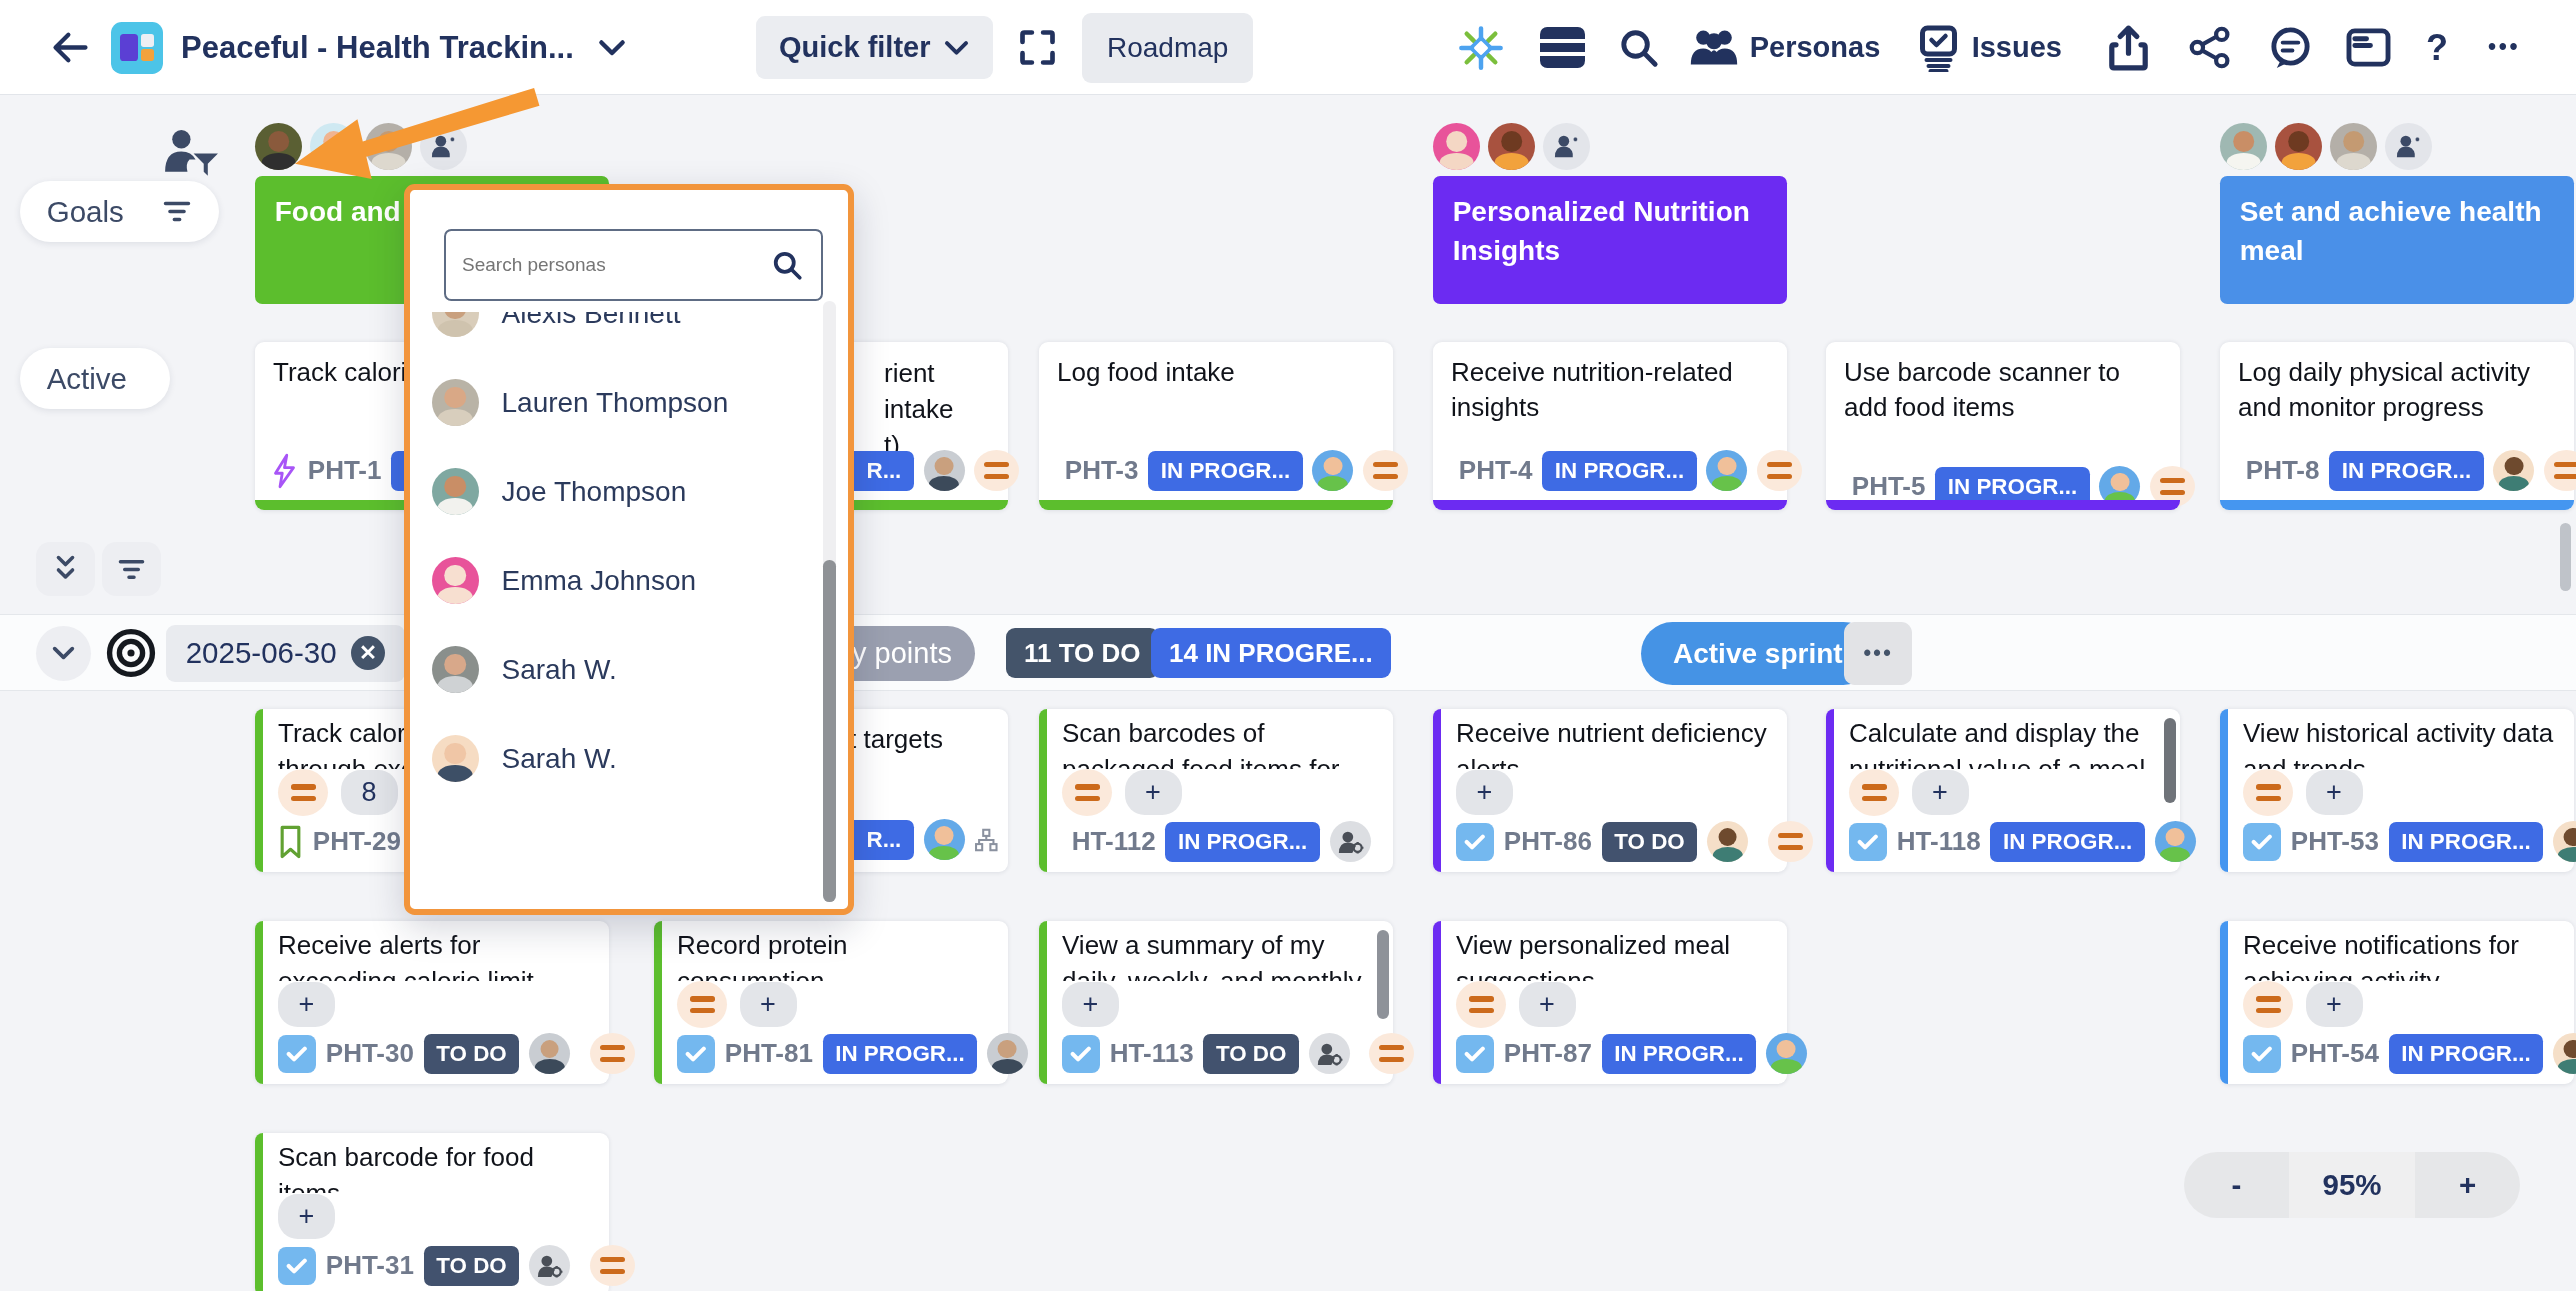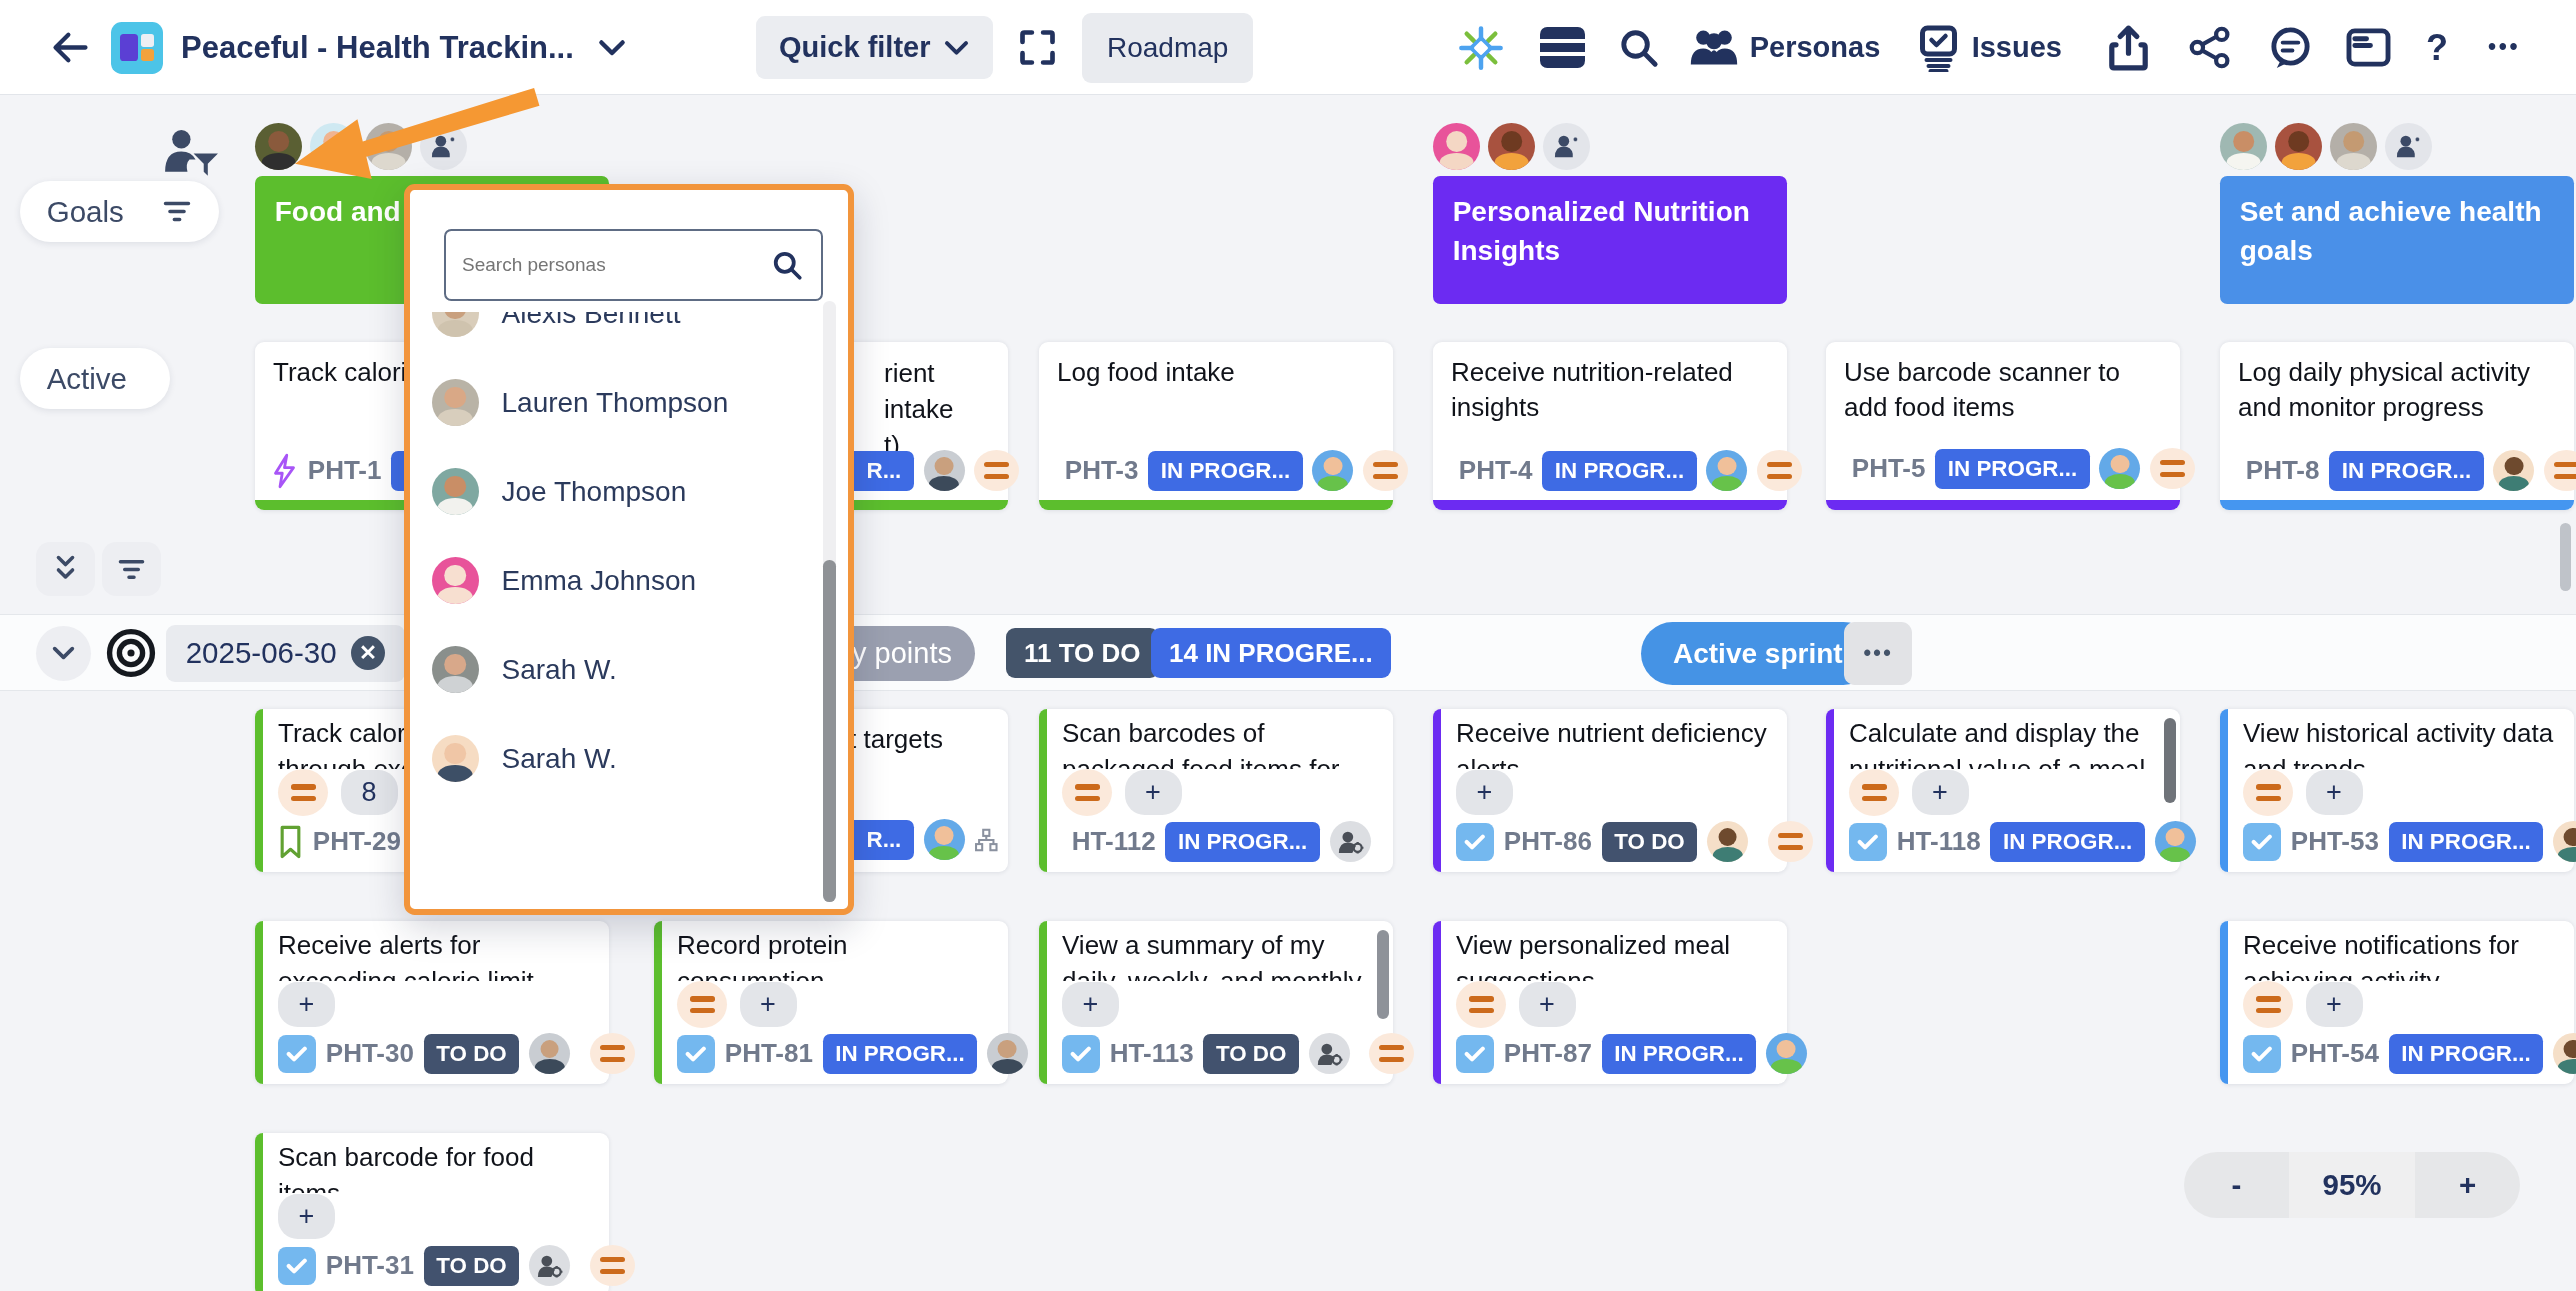--- a/index.html
+++ b/index.html
@@ -250,21 +250,21 @@
       <svg width="27" height="25" viewBox="0 0 30 28" fill="#3C4A66">
           <circle cx="12" cy="8" r="6"></circle>
           <path d="M2 26 Q2 14 12 14 Q20 14 22 22 L22 26 Z"></path>
           <path d="M23 6 H27 M25 4 V8" stroke="#3C4A66" stroke-width="2.5"></path>
         </svg>
     </span>
   </div>
 
   <div class="goal" style="left:255px;top:176px;background:#5CBE2D"><span>Food and Nu</span></div>
   <div class="goal" style="left:1433px;top:176px;background:#6C2BF2"><span>Personalized Nutrition Insights</span></div>
-  <div class="goal" style="left:2220px;top:176px;background:#4A90E8"><span>Set and achieve health goals</span></div>
+  <div class="goal" style="left:2220px;top:176px;background:#4A90E8"><span>Set and achieve health meal</span></div>
 
   <div class="card step" style="left:255px;top:342px;">
     <div class="ctitle clamp2">Track calorie</div>
     <div class="cfoot" style="position:absolute;left:16px;bottom:18px;right:16px;">
       <svg width="27" height="36" viewBox="0 0 24 32" fill="none">
           <path d="M14 2 L4 18 H10 L8 30 L20 13 H12 Z" stroke="#A855F7" stroke-width="2.5" stroke-linejoin="round"></path>
         </svg>
       <span class="sid">PHT-1</span>
       <span class="badge blue">IN PROGR...</span>
     </div>
@@ -314,21 +314,21 @@
       <span class="prio" style="width:45px;height:41px">
           <i></i>
           <i></i>
         </span>
     </div>
     <div class="bbar" style="background:#6C2BF2"></div>
   </div>
 
   <div class="card step" style="left:1826px;top:342px;">
     <div class="ctitle clamp2">Use barcode scanner to add food items</div>
-    <div class="cfoot" style="position:absolute;left:16px;bottom:20px;right:12.5px;text-align:center;">
+    <div class="cfoot" style="position:absolute;left:16px;bottom:2px;right:12.5px;text-align:center;">
       <svg width="27" height="36" viewBox="0 0 24 32" fill="none">
           <path d="M14 2 L4 18 H10 L8 30 L20 13 H12 Z" stroke="#A855F7" stroke-width="2.5" stroke-linejoin="round"></path>
         </svg>
       <span class="sid">PHT-5</span>
       <span class="badge blue">IN PROGR...</span>
       <span class="cavatar sm" style="--bg:#63A9E8;--skin:#F0C09A;--shirt:#67C24A"></span>
       <span class="prio" style="width:45px;height:41px">
           <i></i>
           <i></i>
         </span>

